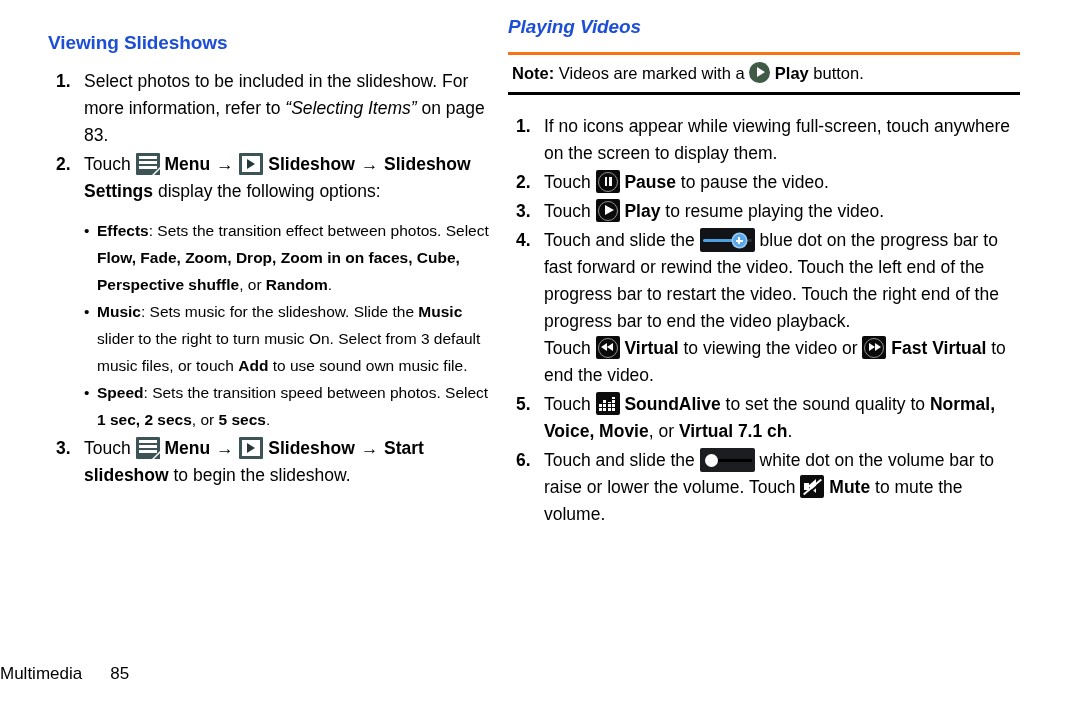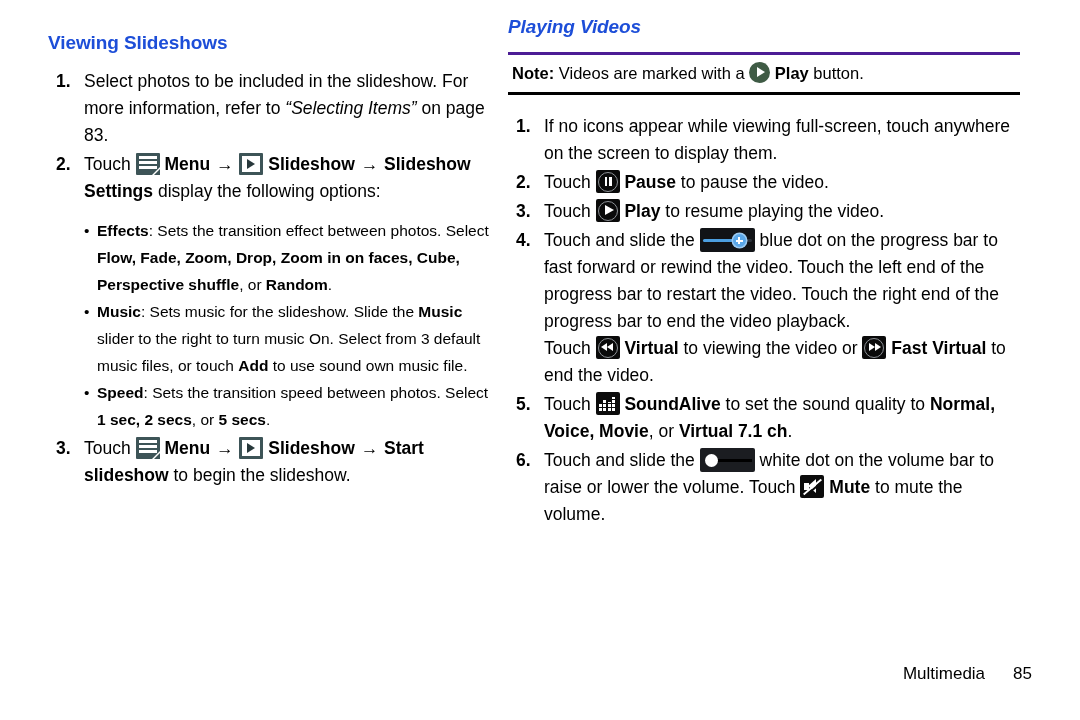--- a/index.html
+++ b/index.html
@@ -71,21 +71,21 @@
     left: 0;
     top: 0;
   }
 
   b, strong { font-weight: bold; }
   i.it { }
 
   
   .note {
     margin: 2px 0 18px 0;
-    border-top: 3px solid #4c1d95;
+    border-top: 3px solid #f97316;
     border-bottom: 3px solid #000;
     padding: 6px 0 7px 4px;
     font-size: 16.5px;
     line-height: 24px;
   }
 
   
   .ico {
     display: inline-block;
     vertical-align: -5px;
@@ -332,21 +332,21 @@
     background: #0c0c0c;
     transform: rotate(-40deg);
   }
 
   .arrow { font-weight: bold; padding: 0 1px; }
 
   .footer {
     position: absolute;
     left: 0; right: 0;
     bottom: 36px;
-    text-align: right;
+    text-align: left;
     padding-right: 48px;
     font-size: 17px;
     margin-top: 10px;
   }
   .footer .label { margin-right: 28px; }
 </style>
 </head>
 <body>
 
 <div class="page">

